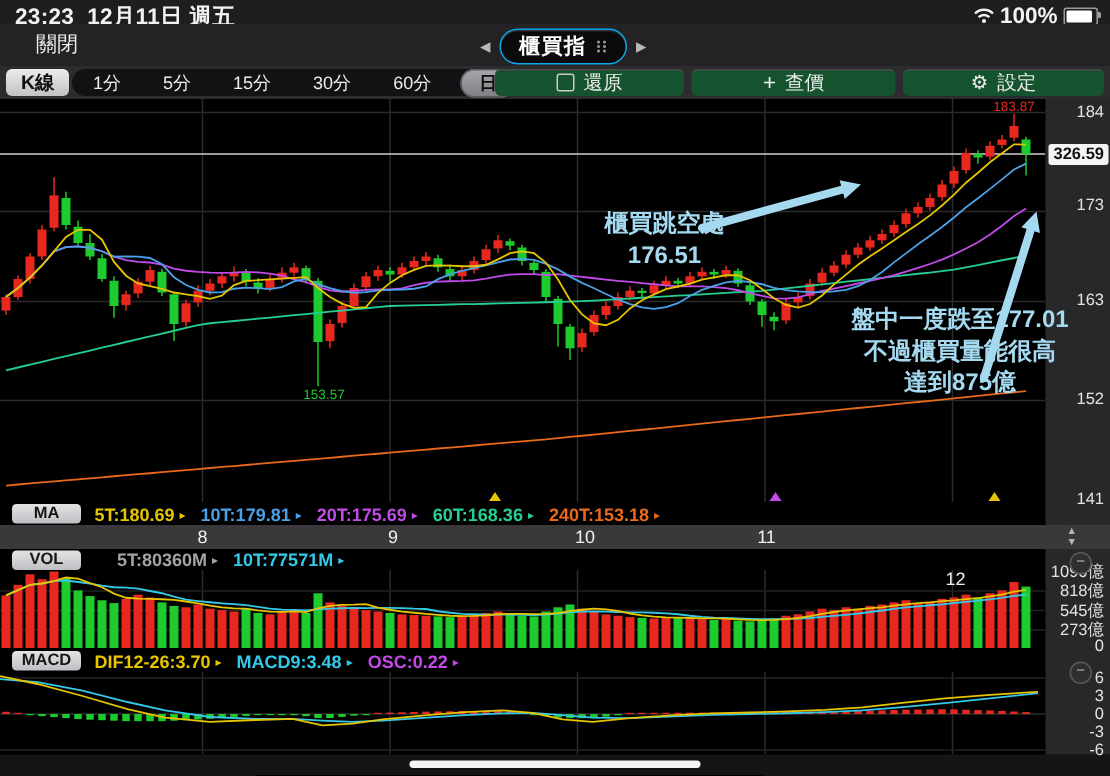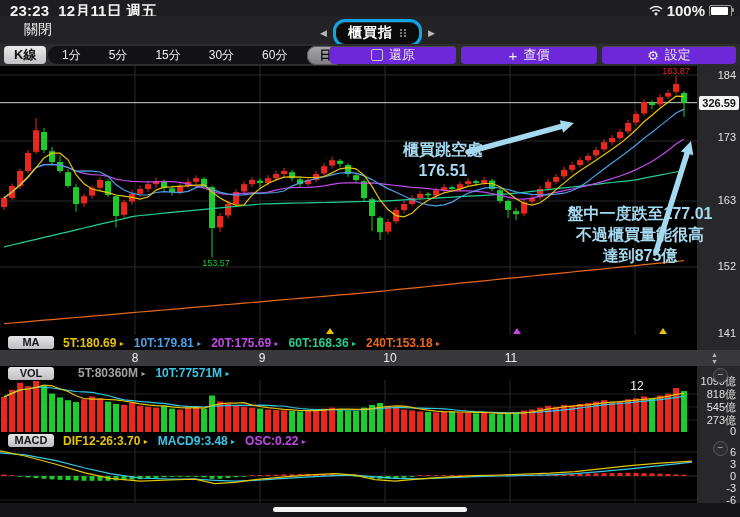--- a/index.html
+++ b/index.html
@@ -10,35 +10,35 @@
   .status-bar{top:0;left:0;width:740px;height:16px;background:#1e1e20;color:#f2f2f2;font-size:15px;}
   .status-left{left:10px;top:2px;font-weight:bold;letter-spacing:.2px;}
   .status-right{right:8px;top:2px;display:flex;align-items:center;gap:4px;font-weight:bold;}
   .batt{width:21px;height:10px;border:1px solid #9a9a9a;border-radius:2px;position:relative;}
   .batt .lvl{position:absolute;left:1px;top:1px;bottom:1px;width:17px;background:#fff;border-radius:1px;}
   .batt .nub{position:absolute;right:-3px;top:2px;width:2px;height:4px;background:#9a9a9a;border-radius:0 1px 1px 0;}
   .navbar{top:16px;left:0;width:740px;height:28px;background:#232325;border-bottom:1px solid #101010;}
   .close-btn{left:24px;top:5px;color:#ededed;font-size:14px;cursor:pointer;text-align:right;}
   .nav-center{left:318px;top:3px;display:flex;align-items:center;gap:4px;}
   .nav-arrow{color:#b8b8b8;font-size:9px;padding:4px 2px;cursor:pointer;}
-  .title-pill{display:flex;align-items:center;gap:7px;background:#0b0b0c;border:3px solid #0ea5e9;
+  .title-pill{display:flex;align-items:center;gap:7px;background:#0b0b0c;border:1px solid #0ea5e9;
               border-radius:12px;height:22px;padding:0 12px;box-shadow:inset 0 1px 0 #2e2e30;}
   .title-pill .t{color:#fff;font-size:14px;font-weight:bold;letter-spacing:1px;}
   .dots-icon{display:grid;grid-template-columns:3px 3px;grid-gap:1px;}
   .dots-icon i{width:2px;height:2px;border-radius:50%;background:#9b9b9b;}
   
   .toolbar{top:44px;left:0;width:740px;height:22px;background:#2c2c2e;border-bottom:1px solid #141414;}
   .kline-chip{left:4px;top:2px;height:16px;padding:1px 10px;background:linear-gradient(#ececec,#c2c2c4);
               border-radius:4px;color:#111;font-size:13px;font-weight:bold;line-height:16px;}
   .period-group{left:48px;top:2px;height:18px;background:#121214;border-radius:11px;display:flex;
                 align-items:center;padding:0 6px;gap:12px;}
   .period-btn{color:#ececec;font-size:12px;padding:1px 8px;border-radius:9px;cursor:pointer;white-space:nowrap;}
   .period-btn.sel{background:linear-gradient(#a8a8ad,#7d7d82);color:#0d0d0d;font-weight:bold;
                   box-shadow:inset 0 0 0 1px #5c5c60;padding:1px 12px;}
-  .tool-btn{top:2px;height:18px;background:#6d28d9;border-radius:4px;color:#ececec;font-size:13px;
+  .tool-btn{top:2px;height:18px;background:#14532d;border-radius:4px;color:#ececec;font-size:13px;
             display:flex;align-items:center;justify-content:center;gap:6px;box-shadow:inset 0 1px 0 #4a4a4c;}
   .chk{width:10px;height:10px;border:1px solid #c9c9c9;border-radius:2px;background:transparent;}
   
   .main-chart{top:66px;left:0;width:697px;height:269px;background:#000;}
   .ma-row,.vol-row,.macd-row{left:0;width:697px;background:#000;display:flex;align-items:center;gap:9px;}
   .ma-row{top:335px;height:15px;}
   .vol-row{top:366px;height:14px;}
   .macd-row{top:433px;height:15px;}
   .ind-chip{margin-left:8px;width:46px;text-align:center;background:linear-gradient(#e4e4e6,#bfbfc3);
             color:#161616;font-size:11px;font-weight:bold;border-radius:3px;line-height:13px;height:13px;cursor:pointer;}

